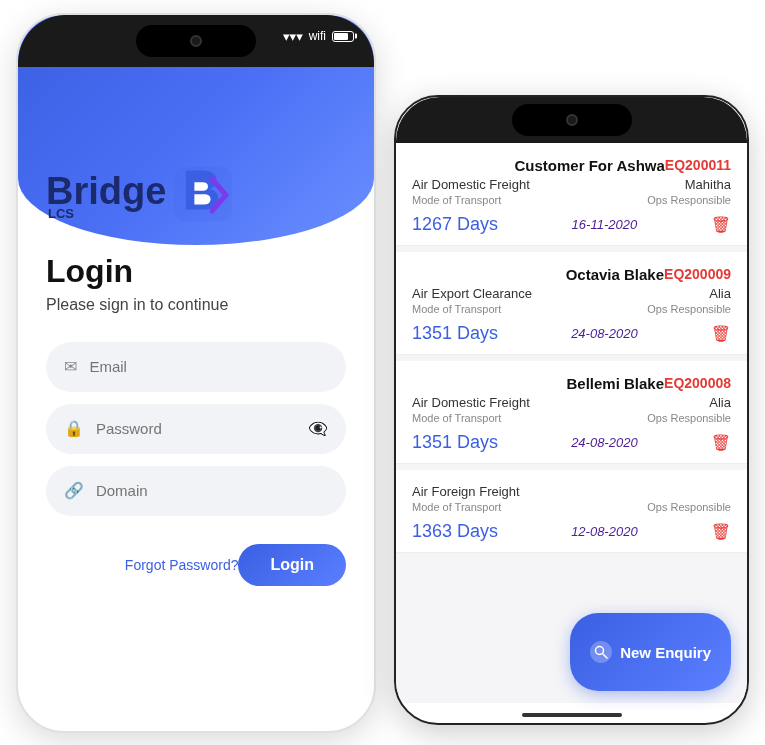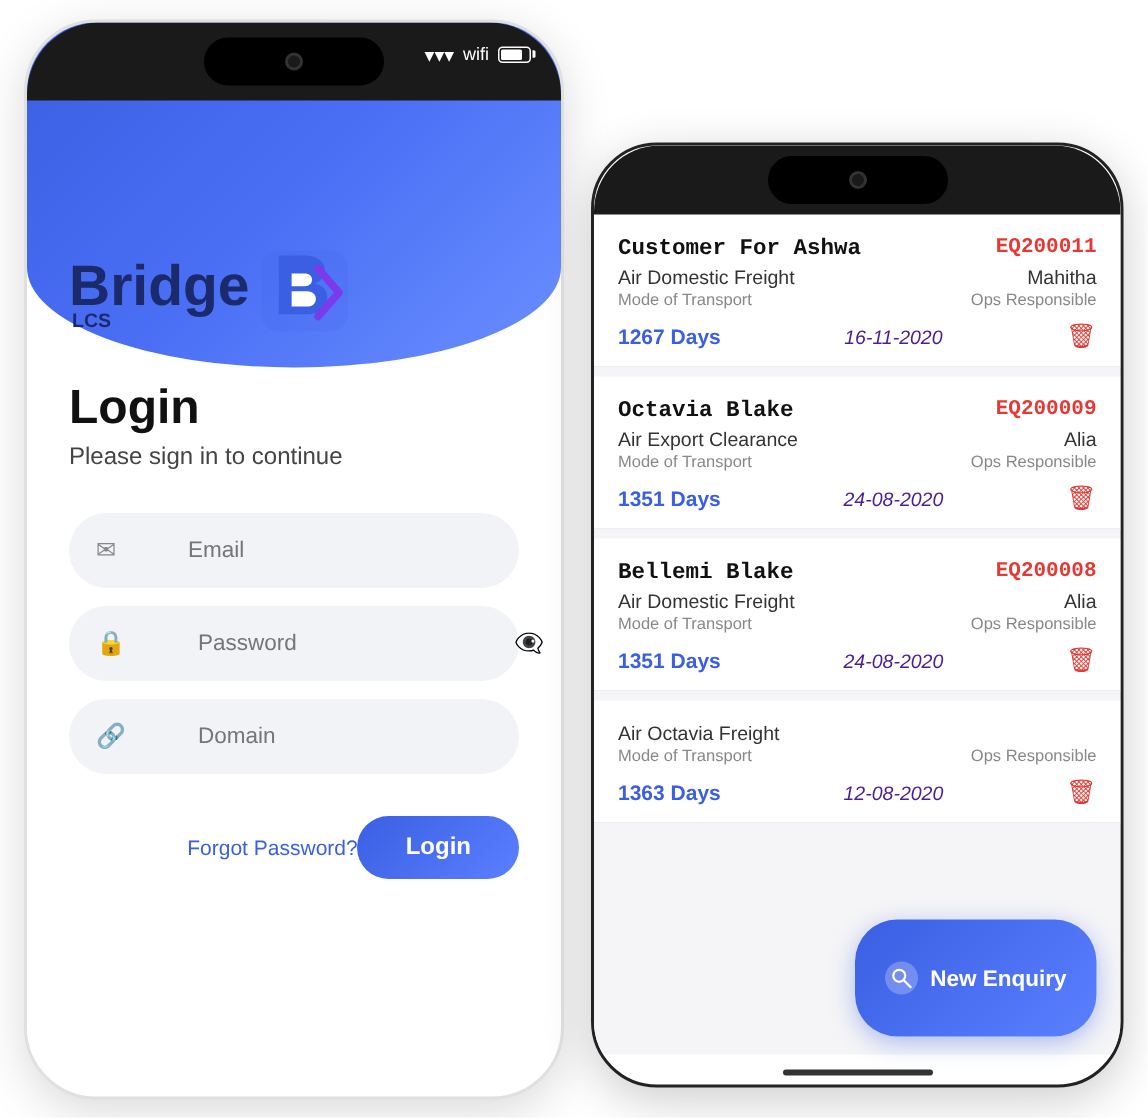--- a/index.html
+++ b/index.html
@@ -159,21 +159,20 @@
       flex-shrink: 0;
     }
 
     .input-field input {
       background: transparent;
       border: none;
       outline: none;
       font-size: 15px;
       color: #555;
       flex: 1;
-      margin-left: 36px;
     }
 
     .eye-icon {
       color: #999;
       font-size: 16px;
     }
 
     .forgot-login-row {
       width: 100%;
       display: flex;
@@ -242,24 +241,23 @@
 
     .enquiry-card {
       background: #fff;
       margin: 0 0 6px 0;
       padding: 14px 16px 10px;
       border-bottom: 1px solid #eee;
     }
 
     .card-top-row {
       display: flex;
-      justify-content: space-between;
+      justify-content: flex-end;
       align-items: flex-start;
       margin-bottom: 3px;
-      font-family: Liberation Mono, monospace;
     }
 
     .customer-name {
       font-size: 15px;
       font-weight: 700;
       color: #111;
     }
 
     .eq-number {
       font-size: 14px;
@@ -296,23 +294,23 @@
     }
 
     .card-bottom-row {
       display: flex;
       align-items: center;
       justify-content: space-between;
       margin-top: 8px;
     }
 
     .days-text {
-      font-size: 14px;
+      font-size: 18px;
       color: #3b5fe2;
-      font-weight: 700;
+      font-weight: 400;
     }
 
     .date-text {
       font-size: 13px;
       color: #4c1d95;
       font-style: italic;
     }
 
     .delete-icon {
       color: #e53935;
@@ -517,21 +515,21 @@
       </div>
       <div class="card-bottom-row">
         <span class="days-text">1351 Days</span>
         <span class="date-text">24-08-2020</span>
         <span class="delete-icon">🗑</span>
       </div>
     </div>
 
     <div class="enquiry-card">
       <div class="service-row">
-        <span class="service-name">Air Octavia Freight</span>
+        <span class="service-name">Air Foreign Freight</span>
         <span class="ops-name"></span>
       </div>
       <div class="label-row">
         <span class="label-text">Mode of Transport</span>
         <span class="label-text">Ops Responsible</span>
       </div>
       <div class="card-bottom-row">
         <span class="days-text">1363 Days</span>
         <span class="date-text">12-08-2020</span>
         <span class="delete-icon">🗑</span>

